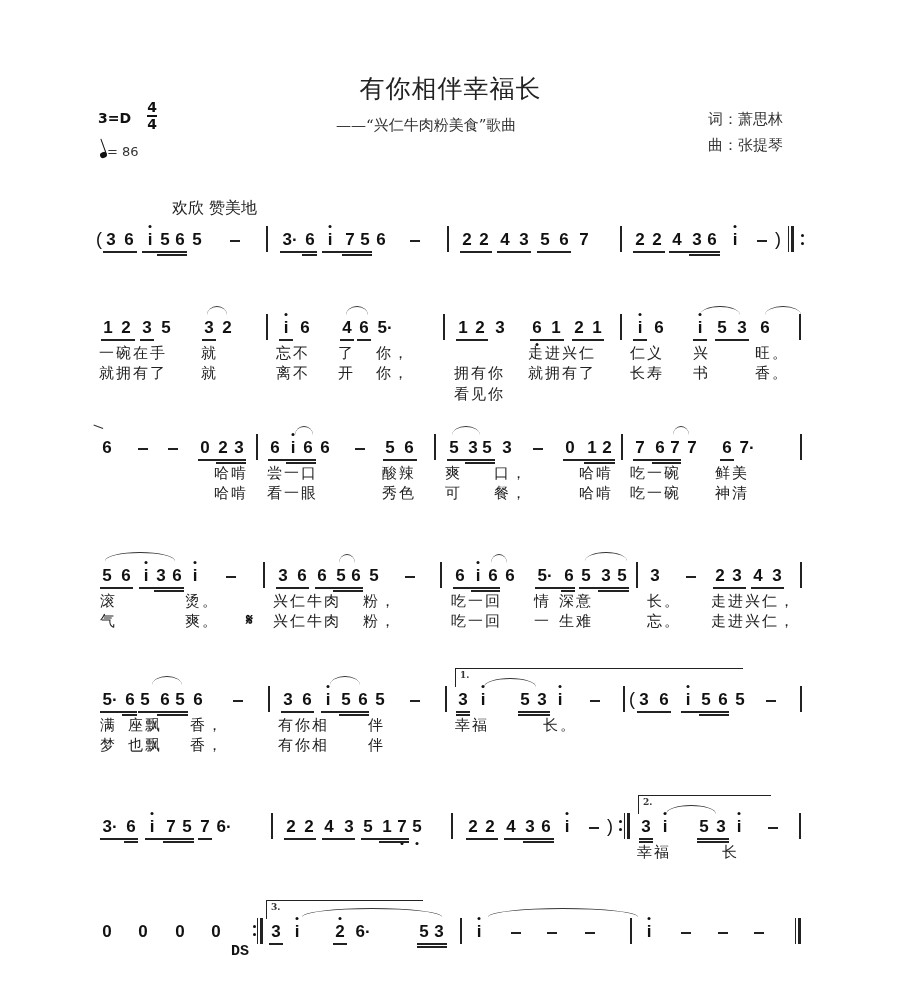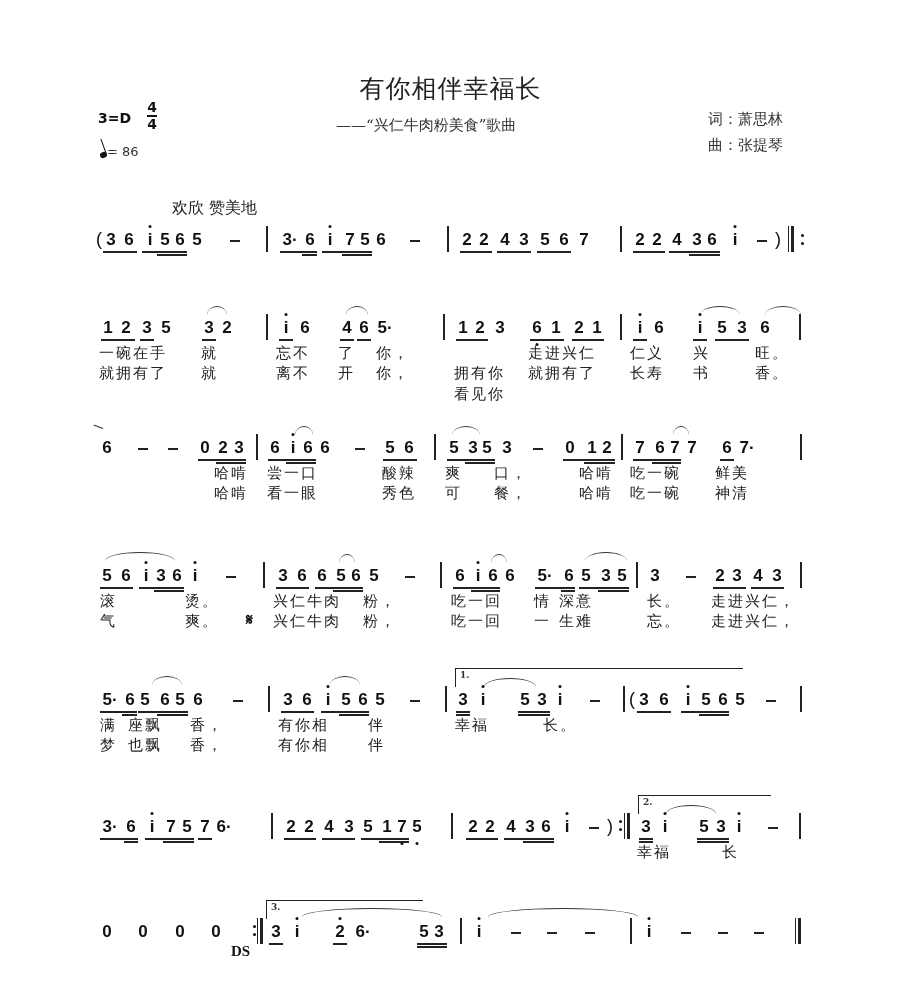--- a/index.html
+++ b/index.html
@@ -24,21 +24,21 @@
   .dash { position:absolute; top:10px; width:10px; height:1.5px; background:#222; }
   .bar { position:absolute; top:-4px; width:1.5px; height:26px; background:#222; }
   .dbar { position:absolute; top:-4px; width:3px; height:26px; border-left:1.5px solid #222; border-right:3px solid #222; box-sizing:content-box; width:2px; }
   .ul { position:absolute; height:1.5px; background:#222; }
   .slur { position:absolute; border-top:1.3px solid #333; border-radius:50% 50% 0 0 / 100% 100% 0 0; height:8px; }
   .paren { position:absolute; top:-1px; font-weight:normal; font-size:18px; }
   .lyric { position:absolute; font-size:15px; font-family:"DejaVu Sans", sans-serif; color:#222; white-space:pre; letter-spacing:2px; }
   .volta { position:absolute; border-left:1.3px solid #222; border-top:1.3px solid #222; height:18px; }
   .volta span { position:absolute; left:4px; top:1px; font-size:9px; font-family:"DejaVu Serif", serif; color:#333; }
   .segno { position:absolute; font-size:16px; font-weight:bold; font-family:"DejaVu Serif", serif; }
-  .ds { position:absolute; font-size:15px; font-weight:bold; font-family:Liberation Serif, serif; }
+  .ds { position:absolute; font-size:15px; font-weight:bold; font-family:Liberation Mono, monospace; }
 </style>
 </head>
 <body>
 
 <div class="abs title">有你相伴幸福长</div>
 <div class="abs subtitle">——“兴仁牛肉粉美食”歌曲</div>
 <div class="abs credit" style="top:110px;">词：萧思林</div>
 <div class="abs credit" style="top:136px;">曲：张提琴</div>
 <div class="abs key">3=D</div>
 <div class="abs timesig">

